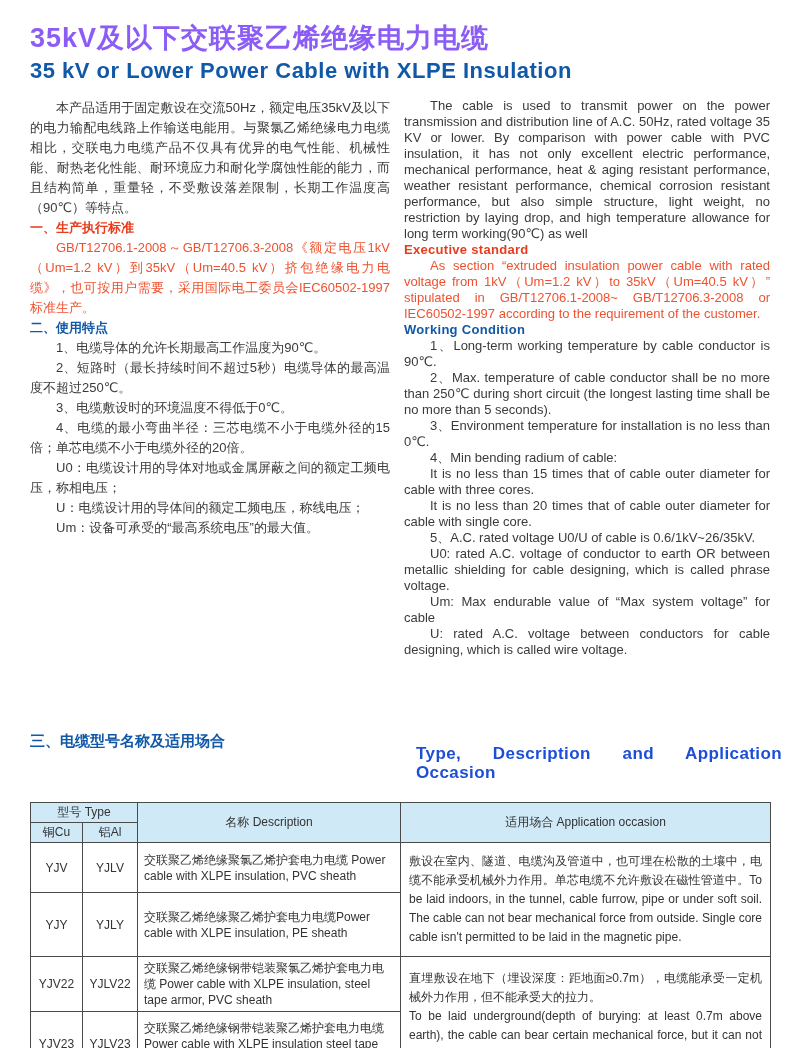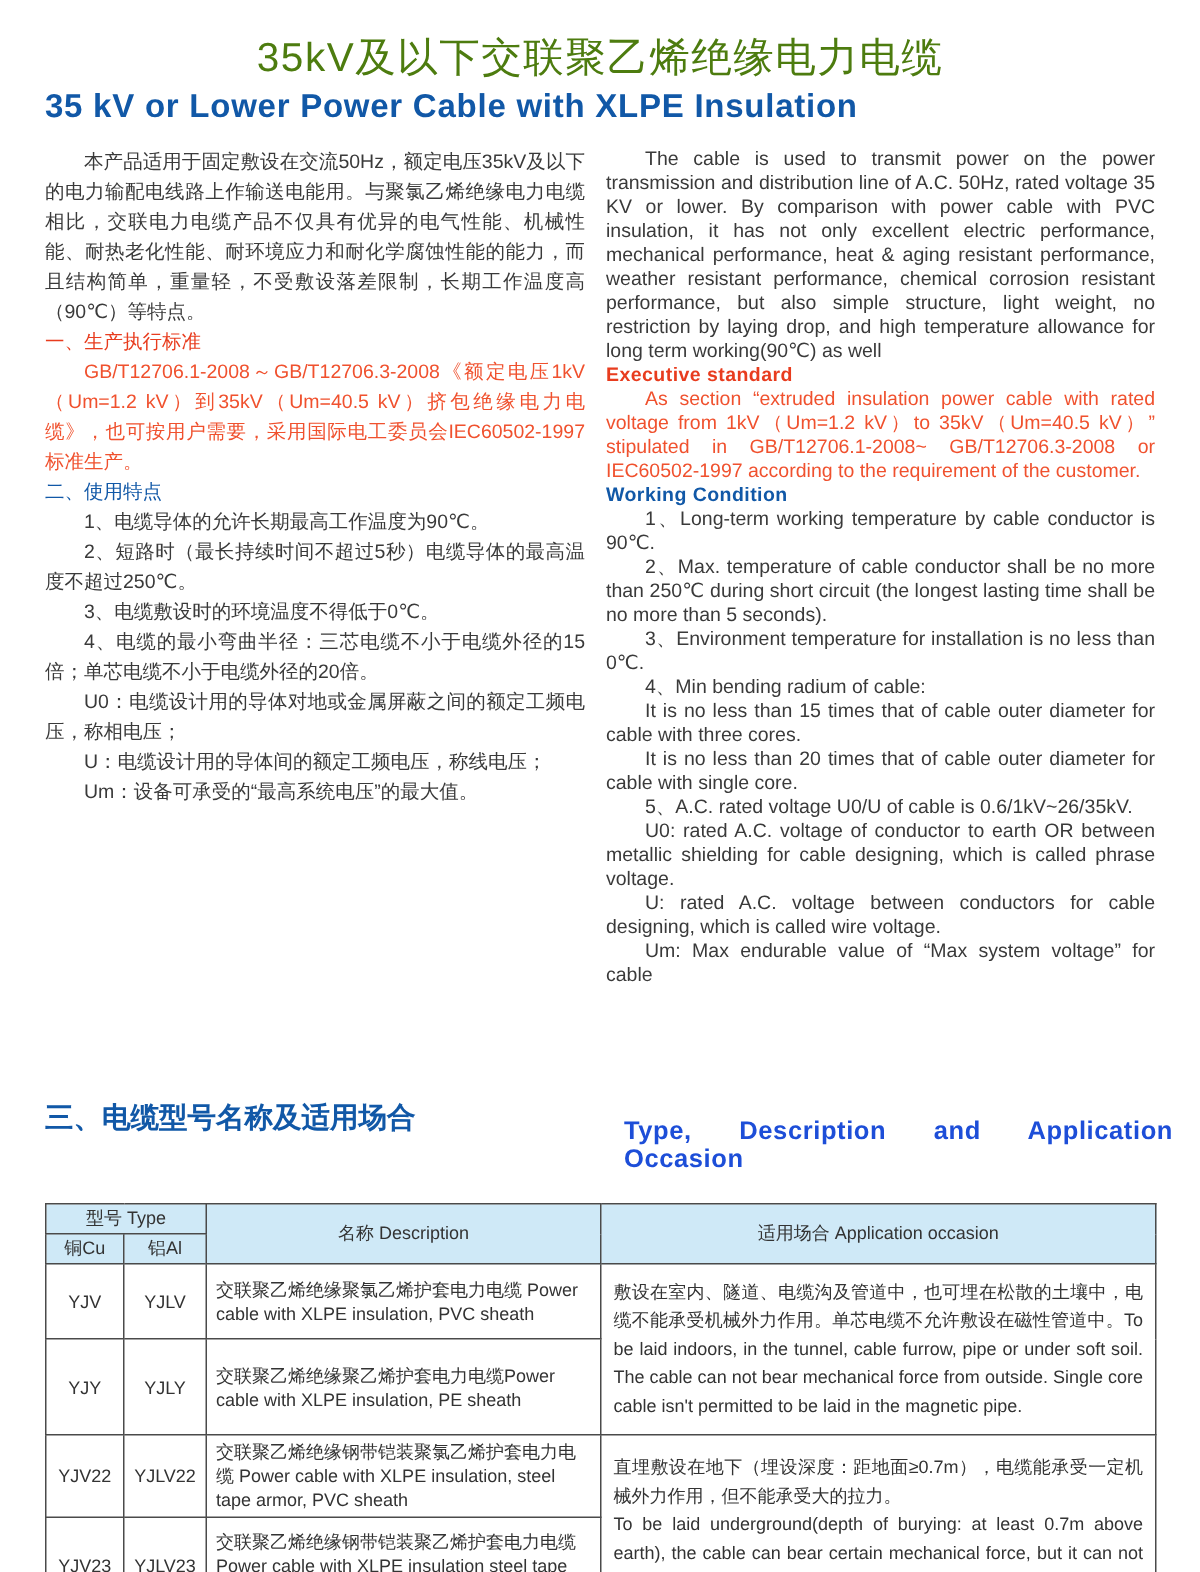--- a/index.html
+++ b/index.html
@@ -5,23 +5,22 @@
   html,body{margin:0;padding:0;background:#ffffff;}
   body{
     width:800px;height:1048px;overflow:hidden;
     font-family:"Liberation Sans","DejaVu Sans",sans-serif;
     color:#3a3a3a;
   }
   .page{padding:22px 30px 0 30px;}
 
   
   .title-zh{
-    font-size:27px;font-weight:normal;color:#4d7c0f;line-height:32px;
+    font-size:27px;font-weight:bold;color:#8b5cf6;line-height:32px;
     letter-spacing:1px;
-    text-align:center;
   }
   .title-en{
     font-size:22px;font-weight:bold;color:#1158a7;line-height:34px;
     letter-spacing:0.5px;white-space:nowrap;
   }
 
   
   .columns{
     display:flex;gap:14px;margin-top:10px;height:628px;overflow:hidden;
   }
@@ -29,34 +28,34 @@
   .col-right{width:366px;flex:0 0 366px;}
 
   .col-left p{
     margin:0;font-size:13px;line-height:20px;text-align:justify;
   }
   .col-right p{
     margin:0;font-size:13px;line-height:16px;text-align:justify;
   }
   .indent{text-indent:2em;}
 
-  .h-zh{font-size:15px;font-weight:normal;line-height:20px;margin:0;}
+  .h-zh{font-size:15px;font-weight:bold;line-height:20px;margin:0;}
   .h-en{font-size:16px;font-weight:bold;line-height:20px;margin:0;letter-spacing:0.3px;}
   .red{color:#e83c1e;}
   .blue{color:#1158a7;}
   .red-body{color:#f0512e;}
 
   .mt22{margin-top:22px;}
   .mt12{margin-top:12px;}
   .mt11{margin-top:11px;}
   .mt8{margin-top:8px;}
 
   
   .sec3{display:flex;gap:14px;margin-top:6px;align-items:flex-start;}
-  .sec3 .zh{width:360px;flex:0 0 360px;font-size:19px;font-weight:bold;color:#1158a7;margin:0;}
+  .sec3 .zh{width:360px;flex:0 0 360px;font-size:15px;font-weight:bold;color:#1158a7;margin:0;}
   .sec3 .en{width:366px;flex:0 0 366px;font-size:17px;font-weight:bold;color:#1d4ed8;
             margin:12px;line-height:19px;text-align:justify;letter-spacing:0.4px;}
 
   
   table{
     border-collapse:collapse;table-layout:fixed;width:740px;margin-top:8px;
   }
   col.c1{width:52px;} col.c2{width:55px;} col.c3{width:263px;} col.c4{width:370px;}
   th,td{border:1px solid #4a4a4a;}
   thead th{
@@ -106,22 +105,22 @@
 
       <p class="h-en blue mt12">Working Condition</p>
       <p class="indent mt8">1、Long-term working temperature by cable conductor is 90℃.</p>
       <p class="indent">2、Max. temperature of cable conductor shall be no more than 250℃ during short circuit (the longest lasting time shall be no more than 5 seconds).</p>
       <p class="indent">3、Environment temperature for installation is no less than 0℃.</p>
       <p class="indent">4、Min bending radium of cable:</p>
       <p class="indent">It is no less than 15 times that of cable outer diameter for cable with three cores.</p>
       <p class="indent">It is no less than 20 times that of cable outer diameter for cable with single core.</p>
       <p class="indent">5、A.C. rated voltage U0/U of cable is 0.6/1kV~26/35kV.</p>
       <p class="indent">U0: rated A.C. voltage of conductor to earth OR between metallic shielding for cable designing, which is called phrase voltage.</p>
+      <p class="indent">Um: Max endurable value of “Max system voltage” for cable</p>
       <p class="indent">U: rated A.C. voltage between conductors for cable designing, which is called wire voltage.</p>
-      <p class="indent">Um: Max endurable value of “Max system voltage” for cable</p>
     </div>
   </div>
 
   <div class="sec3">
     <p class="zh">三、电缆型号名称及适用场合</p>
     <p class="en">Type, Description and Application Occasion</p>
   </div>
 
   <table>
     <colgroup>

